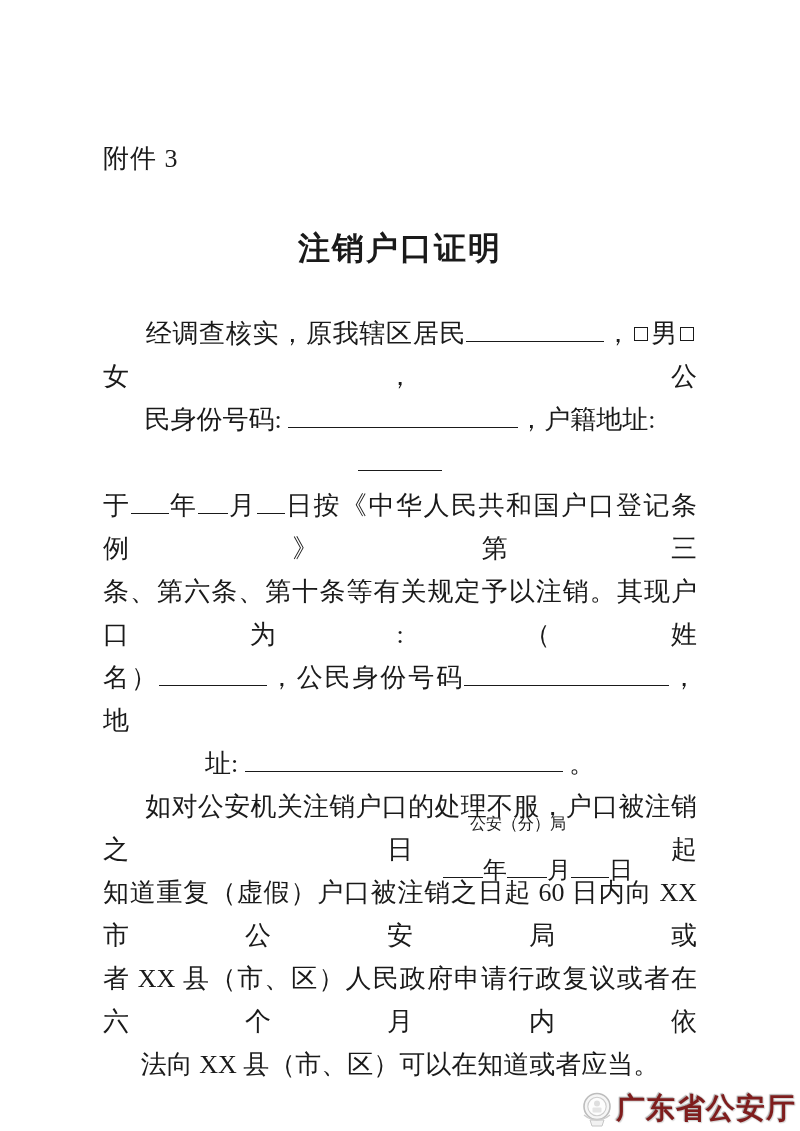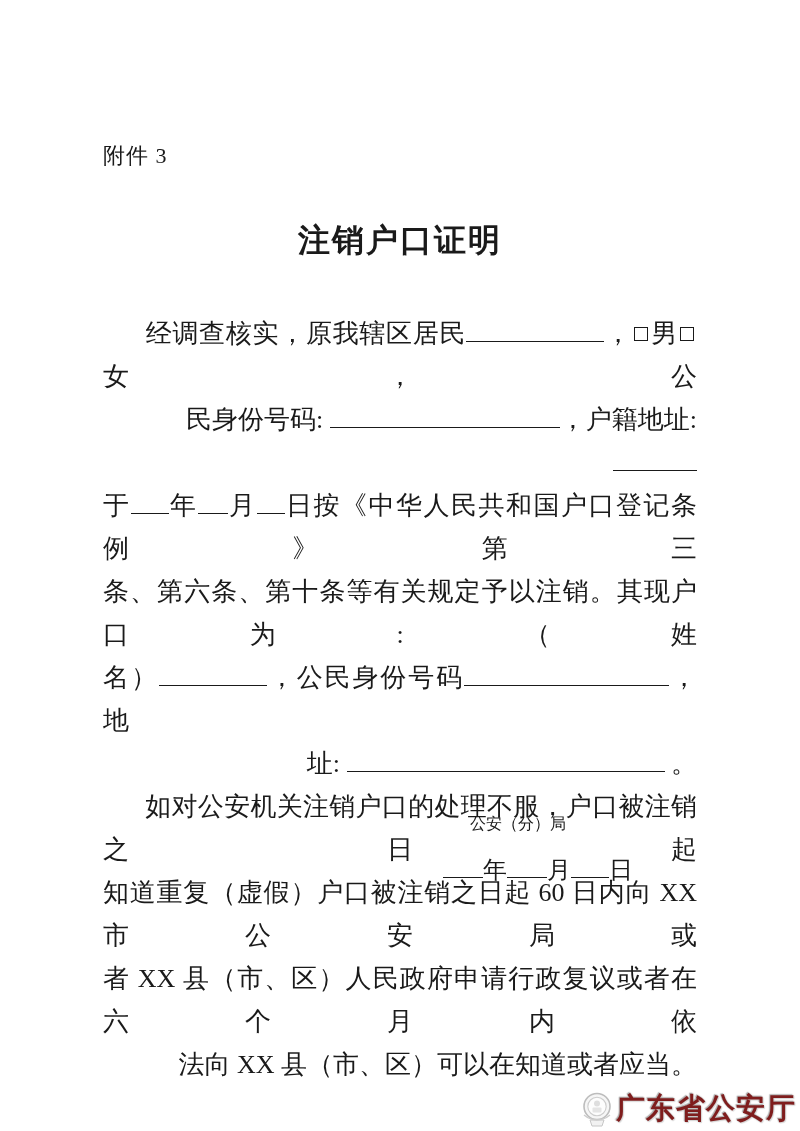--- a/index.html
+++ b/index.html
@@ -13,45 +13,45 @@
     height: 1131px;
     background: #ffffff;
     overflow: hidden;
     font-family: "Liberation Serif", "DejaVu Serif", serif;
     color: #1a1a1a;
   }
   .attachment {
     position: absolute;
     left: 103px;
     top: 141px;
-    font-size: 22px;
+    font-size: 26px;
     letter-spacing: 1px;
   }
   .doc-title {
     position: absolute;
     left: 0;
     right: 0;
     top: 215px;
-    margin: 4px;
+    margin: 12px;
     text-align: center;
     font-size: 32px;
     font-weight: 700;
     letter-spacing: 2px;
   }
   .body-text {
     position: absolute;
     left: 103px;
     top: 312px;
     width: 594px;
     font-size: 26px;
     line-height: 43px;
   }
   .line {
     width: 594px;
-    text-align: right;
+    text-align: center;
   }
   .line.justify {
     text-align: justify;
     text-align-last: justify;
   }
   .seg-text { white-space: pre-wrap; }
   .gap {
     display: inline-block;
     height: 1px;
   }

